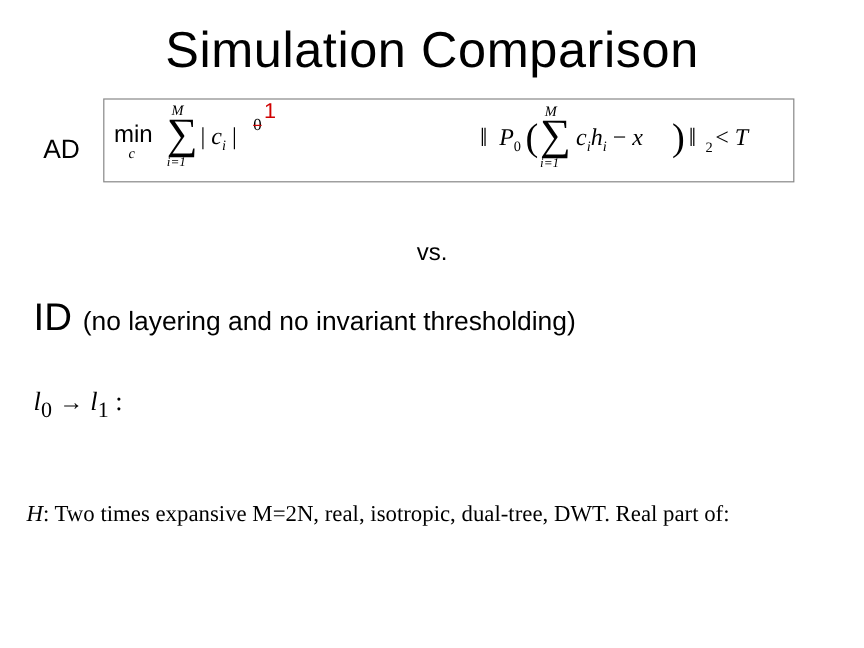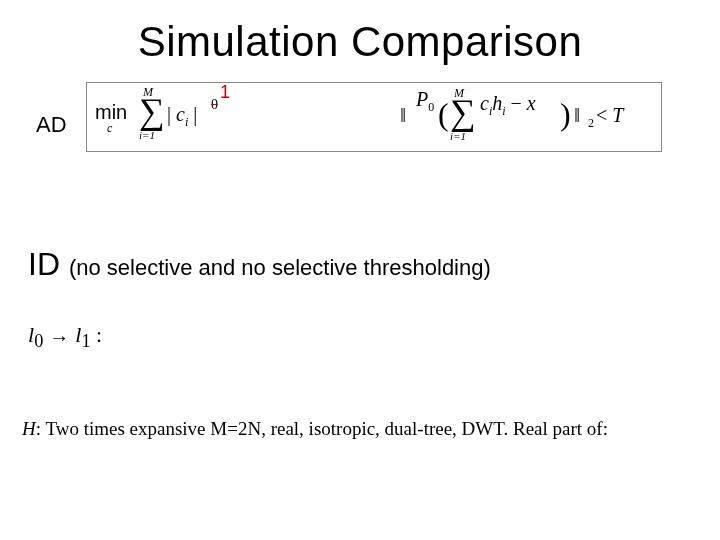--- a/index.html
+++ b/index.html
@@ -130,21 +130,21 @@
   }
   .formula2 .norm-l {
     position: absolute;
     left: 0;
     top: 14px;
     font-size: 22px;
   }
   .formula2 .P0 {
     position: absolute;
     left: 16px;
-    top: 0;
+    top: 16px;
     font-size: 20px;
     font-style: italic;
   }
   .formula2 .P0 sub { font-size: 12px; font-style: normal; }
   .formula2 .paren-l {
     position: absolute;
     left: 38px;
     top: 8px;
     font-size: 32px;
   }
@@ -165,21 +165,21 @@
   .formula2 .sigma2-bot {
     position: absolute;
     left: 50px;
     top: 42px;
     font-size: 11px;
     font-style: italic;
   }
   .formula2 .cihi {
     position: absolute;
     left: 80px;
-    top: 4px;
+    top: 16px;
     font-size: 20px;
   }
   .formula2 .cihi .it { font-style: italic; }
   .formula2 .cihi sub { font-size: 12px; font-style: italic; }
   .formula2 .paren-r {
     position: absolute;
     left: 160px;
     top: 8px;
     font-size: 32px;
   }
@@ -290,23 +290,24 @@
     <span class="sigma2">∑</span>
     <span class="sigma2-top">M</span>
     <span class="sigma2-bot">i=1</span>
     <span class="cihi"><span class="it">c<sub>i</sub>h<sub>i</sub></span> − <span class="it">x</span></span>
     <span class="paren-r">)</span>
     <span class="norm-r">‖</span>
     <span class="sub2">2</span>
     <span class="lt-T"><span>&lt;</span> <span class="it">T</span></span>
   </div>
 
+  <div class="vs">vs.</div>
 
   <div class="id-line">
-    <span class="id-bold">ID </span><span>(no selective and no selective thresholding)</span>
+    <span class="id-bold">ID </span><span>(no layering and no invariant thresholding)</span>
   </div>
 
   <div class="l0-l1">
     <span class="it">l</span><sub>0</sub><span class="arrow">→</span><span class="it">l</span><sub>1</sub><span> :</span>
   </div>
 
 
   <div class="h-line">
     <span class="it">H</span><span>: Two times expansive M=2N, real, isotropic, dual-tree, DWT. Real part of:</span>
   </div>

